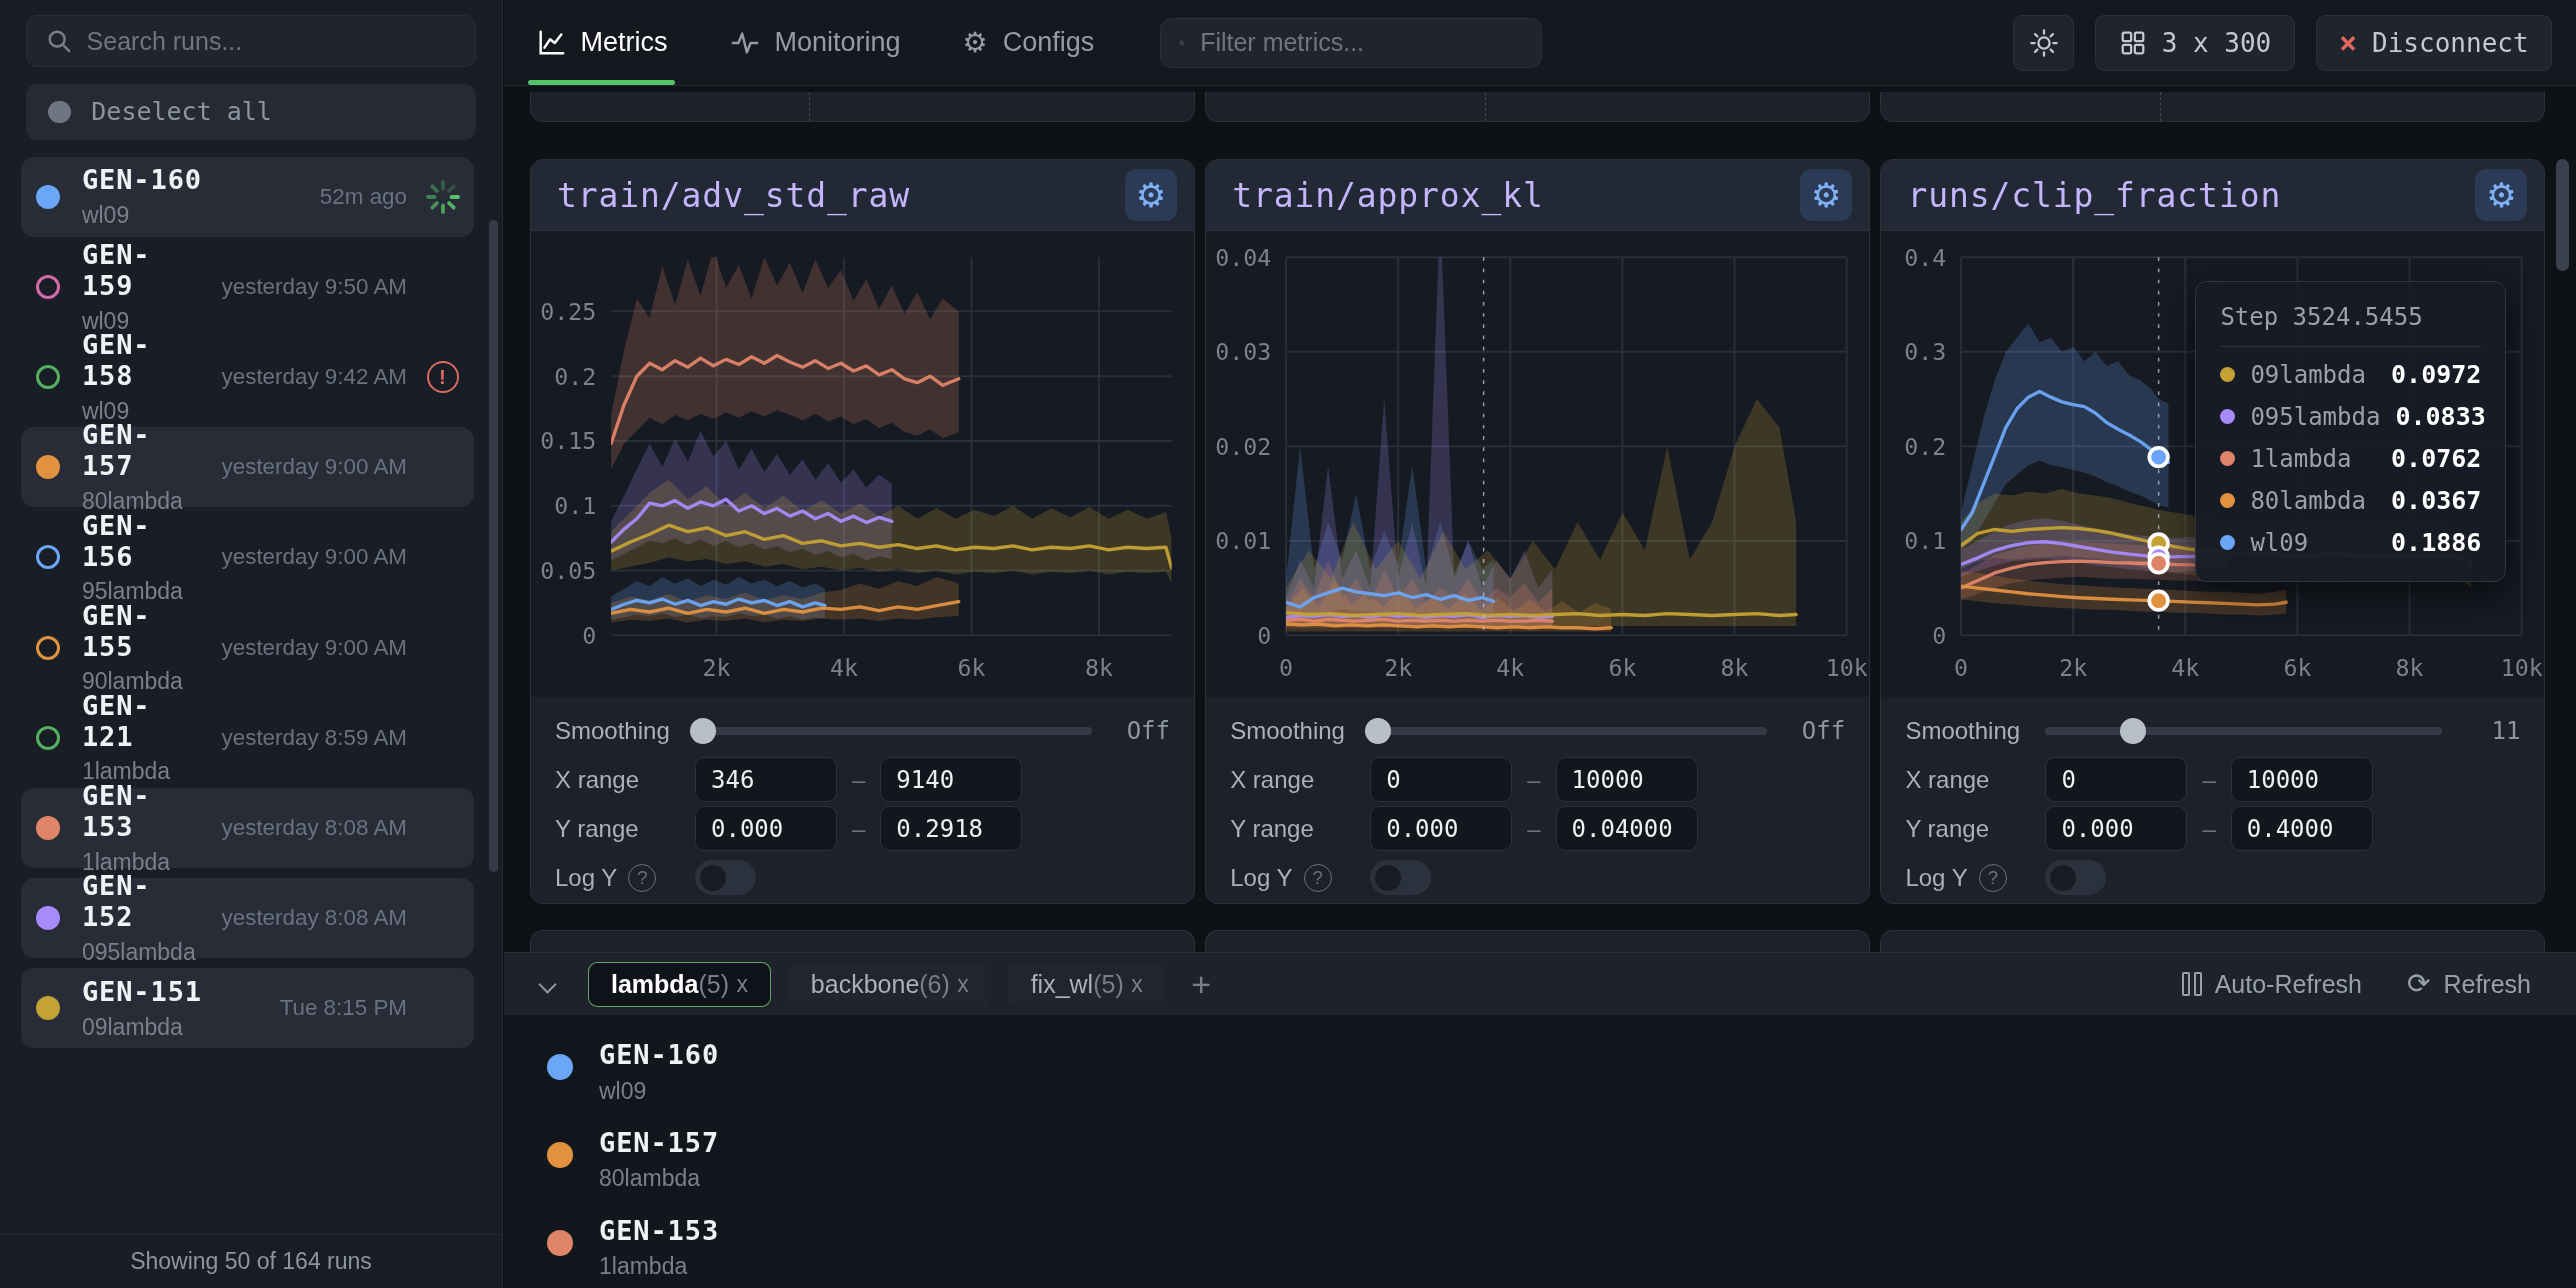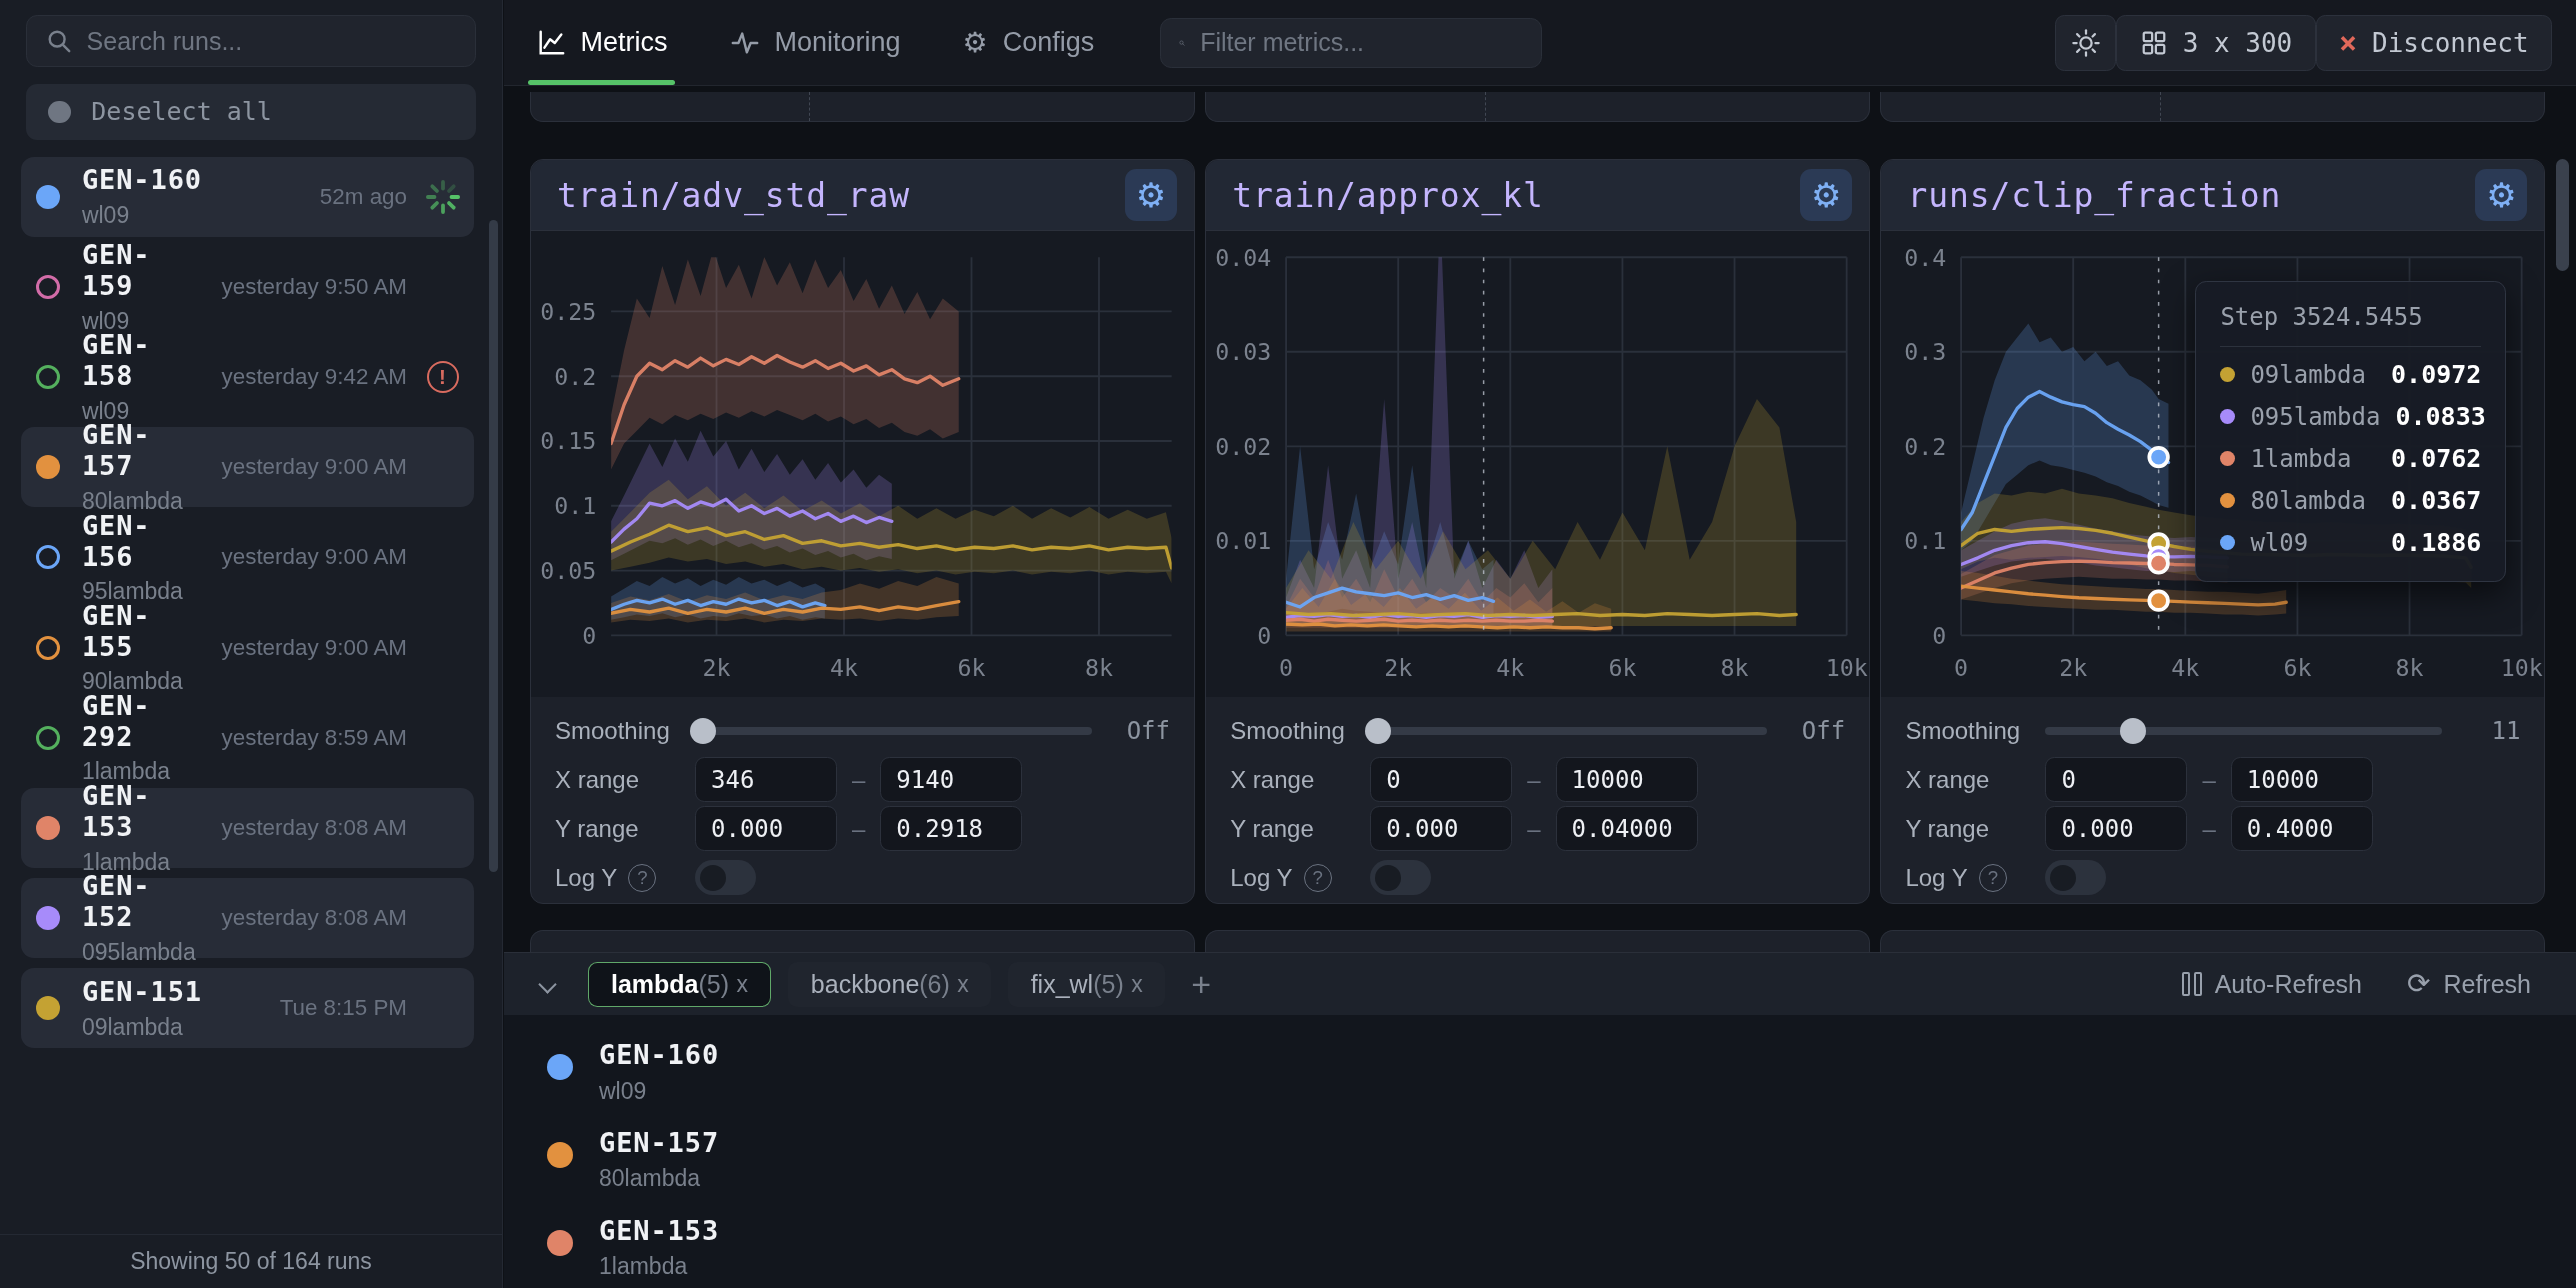--- a/index.html
+++ b/index.html
@@ -52,21 +52,21 @@
   .tab{display:flex;gap:15px;align-items:center;color:#959ca8;font-size:27px;height:100%;
     position:relative;padding:0 7.5px;cursor:pointer}
   .tab.active{color:#ffffff}
   .tab.active::after{content:'';position:absolute;left:0;right:0;bottom:0;height:4.7px;background:#56c268;border-radius:2.8px}
   .tab svg{flex:none}
   .gear-glyph{font-size:28px;line-height:1}
   .filter{width:382px;height:50px;background:#20242d;border:0.9px solid #2a2f39;border-radius:11.2px;
     display:flex;align-items:center;gap:15px;padding:0 18.6px;margin-left:11px}
   .filter input{flex:1;background:transparent;border:none;outline:none;color:#c7ccd4;font-size:25px;font-family:"Liberation Sans",sans-serif}
   .filter input::placeholder{color:#6f7682}
-  .tb-right{margin-left:auto;display:flex;gap:0;align-items:center}
+  .tb-right{margin-left:auto;display:flex;gap:21px;align-items:center}
   .tb-btn{height:56px;background:#20242d;border:0.9px solid #2c313c;border-radius:9.3px;display:flex;
     align-items:center;gap:15px;padding:0 22.4px;font-size:26px;color:#c3c9d3;cursor:pointer}
   .tb-btn.square{width:61px;justify-content:center;padding:0}
   .x-red{color:#e0685a;font-size:30px;font-weight:bold;line-height:1}
 
   
   #main{position:absolute;left:504px;top:86px;right:0;bottom:0;background:#0e1116}
   .stub-row{position:absolute;left:26px;display:flex;gap:10.2px}
   .stub-top{width:665px;height:30px;background:#1d212a;border:0.9px solid #2b303b;border-top:none;
     border-radius:0 0 13px 13px;position:relative;overflow:hidden}
@@ -229,21 +229,21 @@
             <div class="run-sub">90lambda</div>
           </div>
           <div class="run-right">
             <div class="run-time">yesterday 9:00 AM</div>
             <span class="icon-slot"></span>
           </div>
         </div>
         <div class="run-row">
           <span class="rdot ring" style="background: rgb(84, 176, 94); border-color: rgb(84, 176, 94);"></span>
           <div class="run-main">
-            <div class="run-name mono">GEN-292</div>
+            <div class="run-name mono">GEN-121</div>
             <div class="run-sub">1lambda</div>
           </div>
           <div class="run-right">
             <div class="run-time">yesterday 8:59 AM</div>
             <span class="icon-slot"></span>
           </div>
         </div>
         <div class="run-row selected">
           <span class="rdot" style="background: rgb(224, 132, 104);"></span>
           <div class="run-main">

